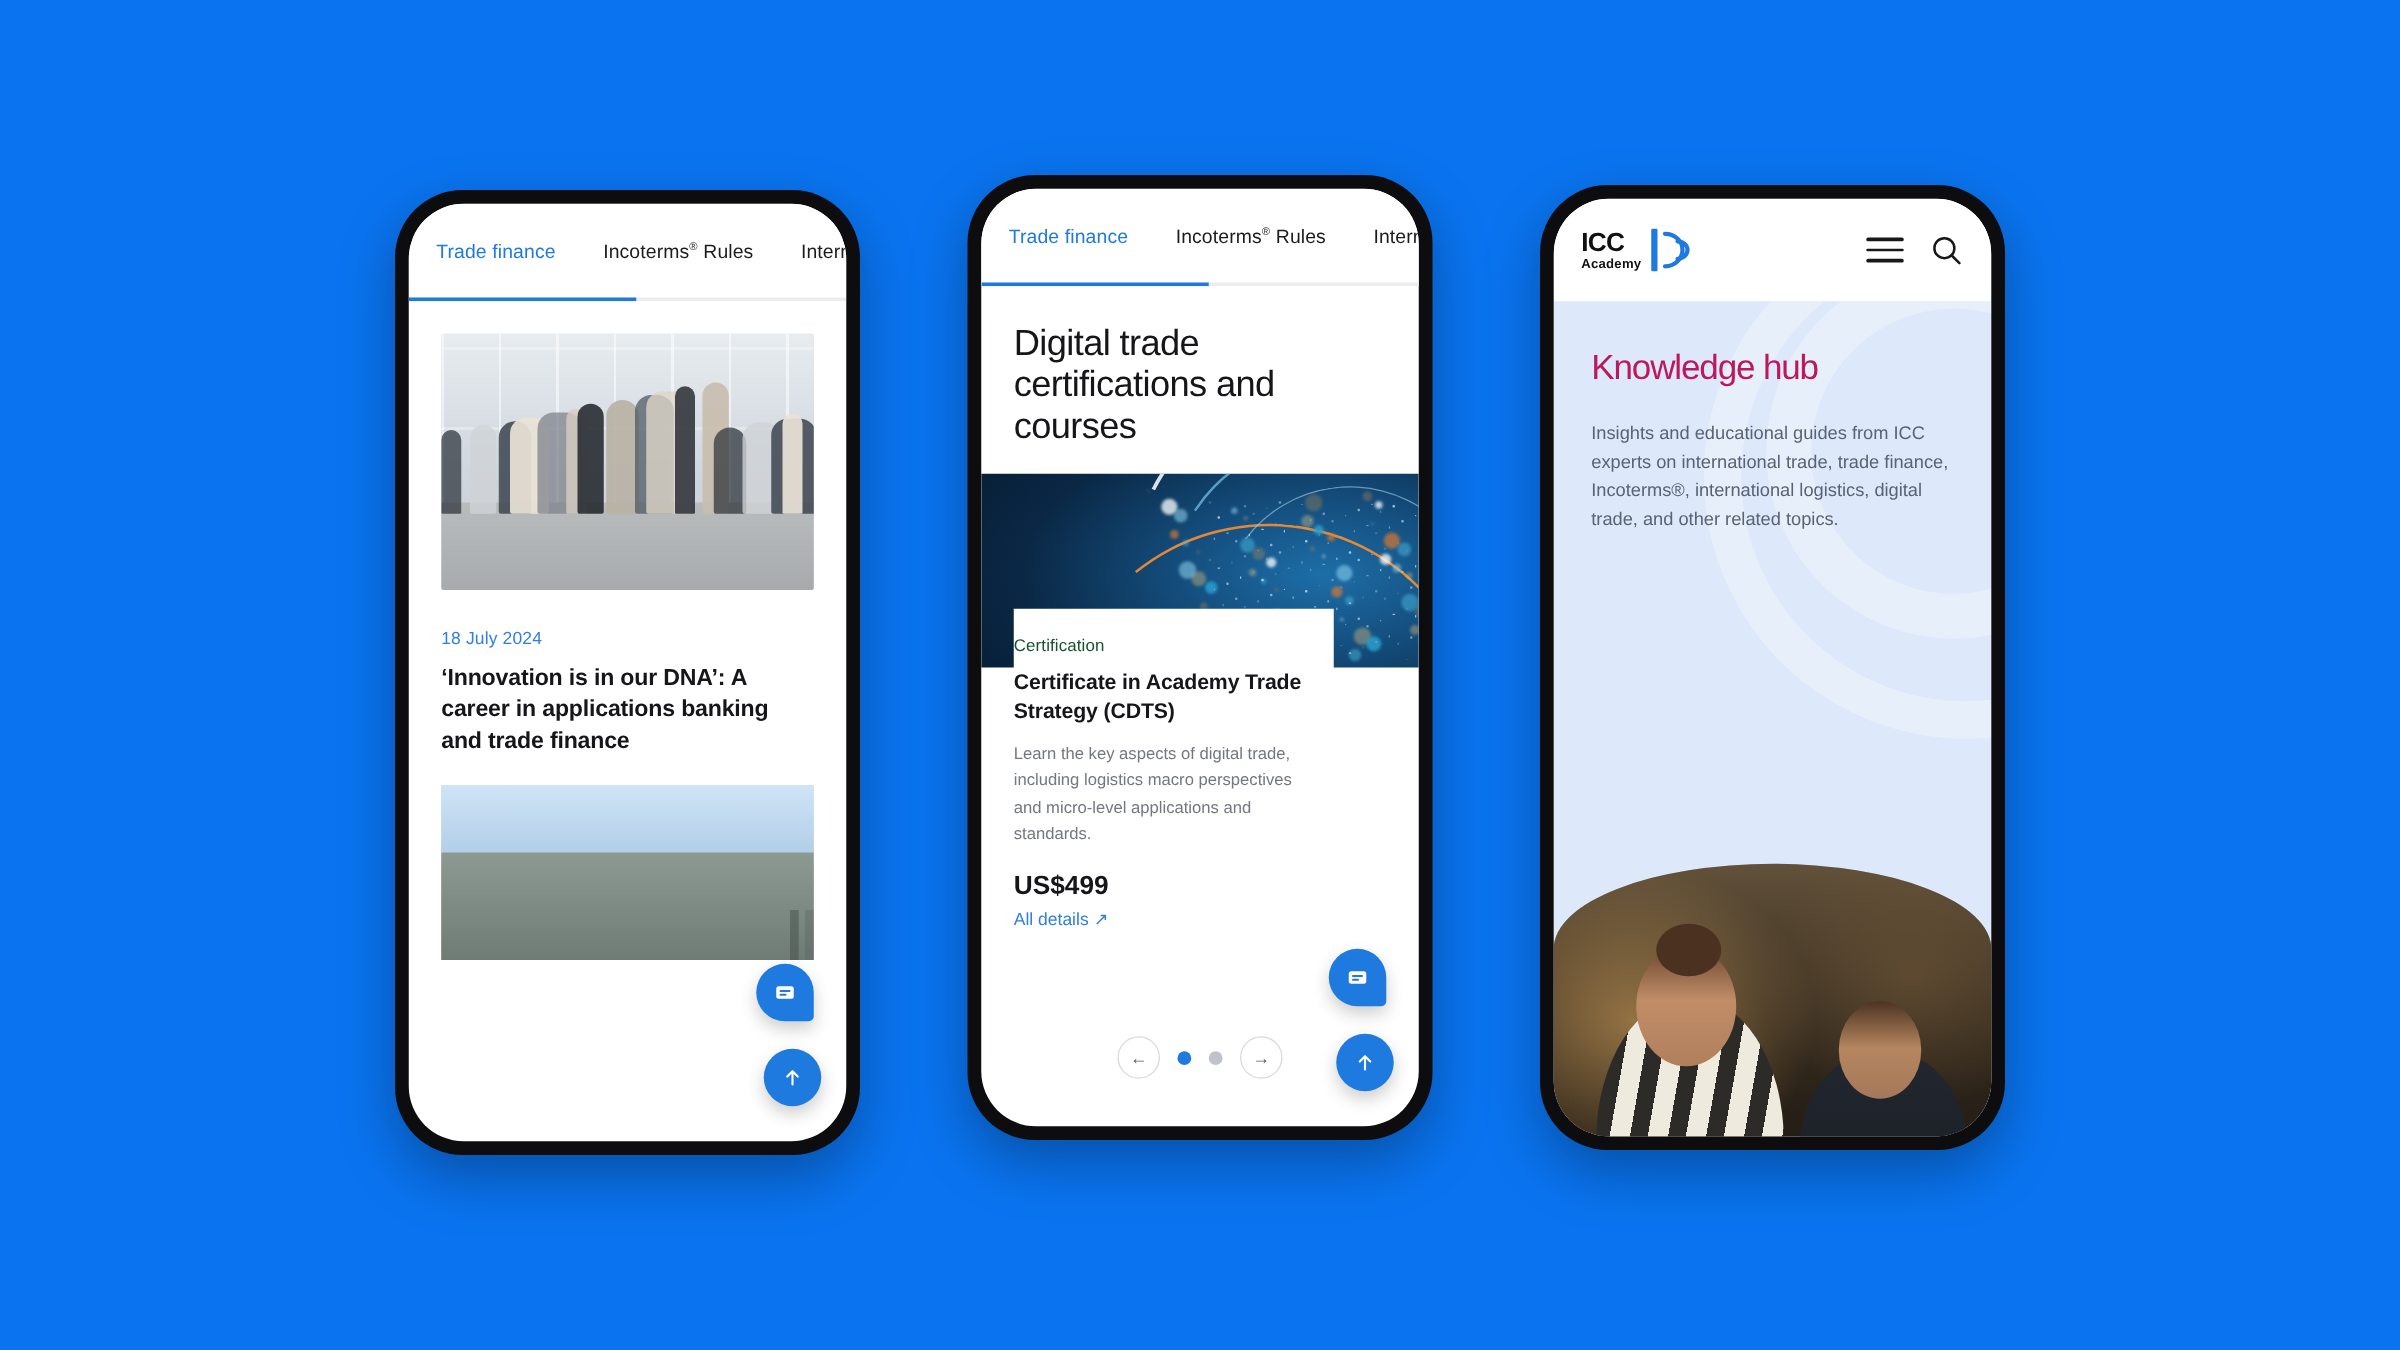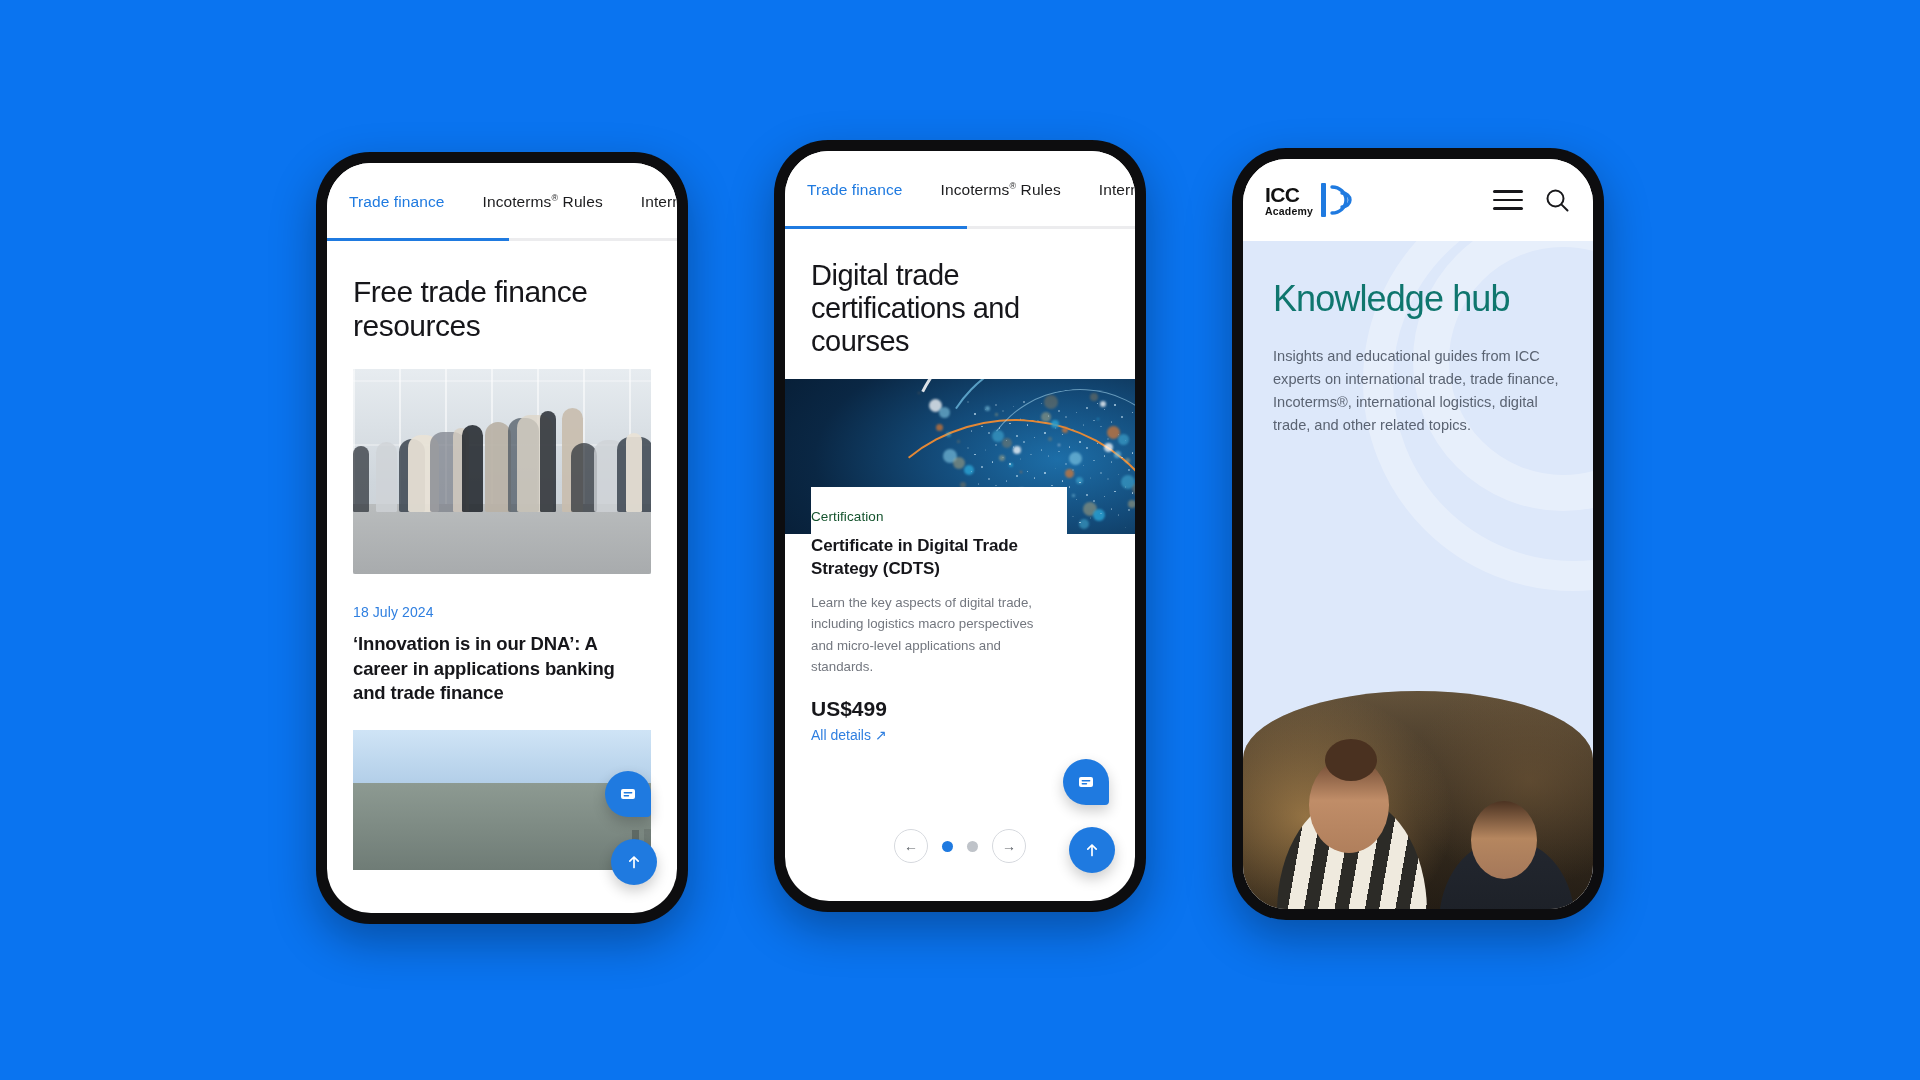--- a/index.html
+++ b/index.html
@@ -228,22 +228,22 @@
     padding: 38px 30px 0;
     height: 100%;
     overflow: hidden;
   }
   .kh-hero .wave {
     position: absolute; border-radius: 50%;
     border: 36px solid rgba(255,255,255,.30);
   }
   h1.kh-title {
     position: relative;
-    font-size: 36px; line-height: 1.1; letter-spacing: -.9px;
-    font-weight: 500; color: #0f766e;
+    font-size: 28px; line-height: 1.1; letter-spacing: -.9px;
+    font-weight: 500; color: #be185d;
   }
   p.kh-sum {
     position: relative;
     margin-top: 26px;
     font-size: 14.6px; line-height: 1.58; color: #5a6372;
   }
   .kh-photo {
     position: absolute; left: 0; right: 0; bottom: 0; height: 300px;
     border-radius: 180px 180px 0 0 / 70px 70px 0 0;
     overflow: hidden;
@@ -291,21 +291,20 @@
         <div class="tab">
           <span>Incoterms</span><sup>®</sup><span> Rules</span>
         </div>
         <div class="tab">International t</div>
         <div class="tabrule">
           <i></i>
         </div>
       </div>
 
       <div class="body">
-        <h1 class="page-title">Free trade finance resources</h1>
 
         <div class="hero-photo">
           <div class="glass"></div>
           <div class="floor"></div>
           <div class="crowd" id="crowd1">
               <span style="left: 0%; width: 16px; height: 58%; background: rgb(43, 49, 56); opacity: 0.72;"></span>
               <span style="left: 7.7%; width: 21px; height: 61%; background: rgb(207, 211, 214); opacity: 0.79;"></span>
               <span style="left: 15.4%; width: 26px; height: 64%; background: rgb(60, 70, 80); opacity: 0.86;"></span>
               <span style="left: 18.3%; width: 31px; height: 67%; background: rgb(232, 226, 214); opacity: 0.93;"></span>
               <span style="left: 26%; width: 36px; height: 70%; background: rgb(124, 128, 137); opacity: 0.72;"></span>
@@ -551,21 +550,21 @@
           <div class="bokeh" style="width: 1.6px; height: 1.6px; left: 77%; top: 31%; background: rgb(207, 233, 247); opacity: 0.2; filter: none;"></div>
           <div class="bokeh" style="width: 1.6px; height: 1.6px; left: 90%; top: 60%; background: rgb(207, 233, 247); opacity: 0.34; filter: none;"></div>
           <div class="bokeh" style="width: 1.6px; height: 1.6px; left: 53%; top: 89%; background: rgb(207, 233, 247); opacity: 0.48; filter: none;"></div>
           <div class="bokeh" style="width: 1.6px; height: 1.6px; left: 66%; top: 36%; background: rgb(207, 233, 247); opacity: 0.62; filter: none;"></div>
           <div class="bokeh" style="width: 1.6px; height: 1.6px; left: 79%; top: 65%; background: rgb(207, 233, 247); opacity: 0.76; filter: none;"></div>
         </div>
 
       <div class="body">
         <div class="card-over">
           <div class="tag">Certification</div>
-          <h3 class="card-title">Certificate in Digital Trade Strategy (CDTS)</h3>
+          <h3 class="card-title">Certificate in Academy Trade Strategy (CDTS)</h3>
           <p class="card-sum">Learn the key aspects of digital trade, including logistics macro perspectives and micro-level applications and standards.</p>
           <div class="price">US$499</div>
           <a class="alldetails">
             <span>All details</span>
             <span>↗</span>
           </a>
         </div>
       </div>
 
       <div class="carousel-ctrls">

